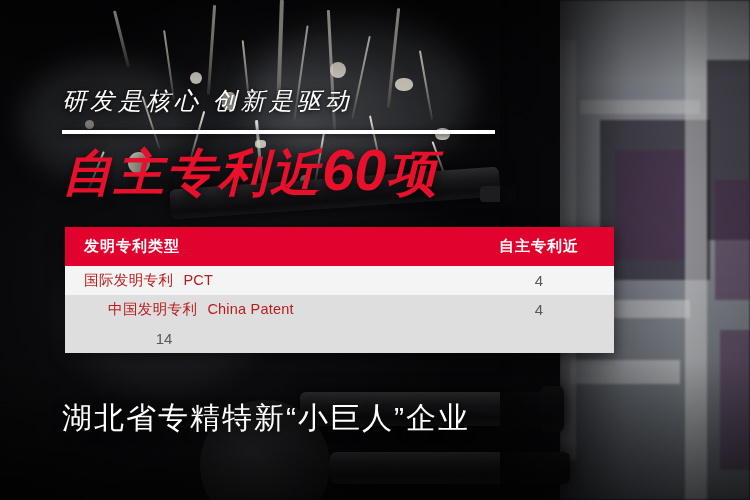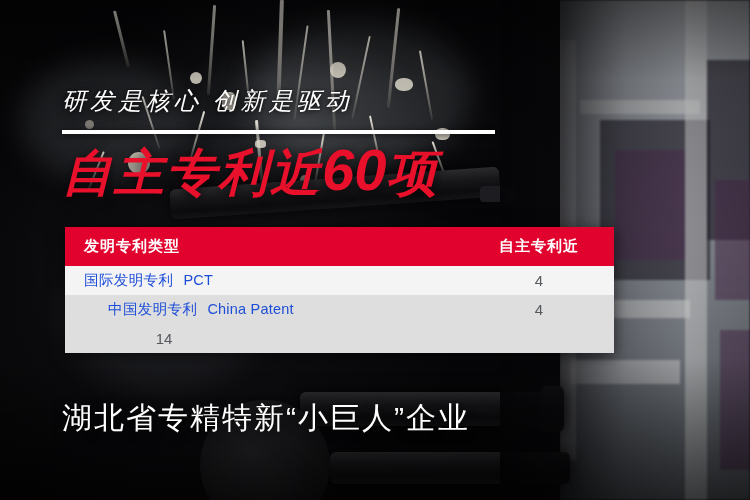--- a/index.html
+++ b/index.html
@@ -101,21 +101,21 @@
     flex:1;padding-left:19px;font-size:15px;font-weight:700;letter-spacing:1px;
   }
   .th-count{
     width:150px;text-align:center;font-size:15px;font-weight:700;letter-spacing:1px;
   }
   .trow{display:flex;align-items:center;height:29px;color:#555a5e;}
   .trow.odd{background:#f4f4f4;}
   .trow.even{background:#dedede;padding-left:24px;}
   .td-type{
     flex:1;padding-left:19px;font-size:14.5px;letter-spacing:.4px;
-    white-space:nowrap;overflow:hidden;color:#1d4ed8;
+    white-space:nowrap;overflow:hidden;color:#b91c1c;
   }
   .td-type .en{margin-left:10px;letter-spacing:.2px;}
   .td-count{
     width:150px;text-align:center;font-size:15px;color:#55595d;
   }
 
   .caption{
     position:absolute;left:62px;top:398px;
     font-size:30px;line-height:40px;color:#ffffff;
     letter-spacing:2px;white-space:nowrap;font-weight:400;

